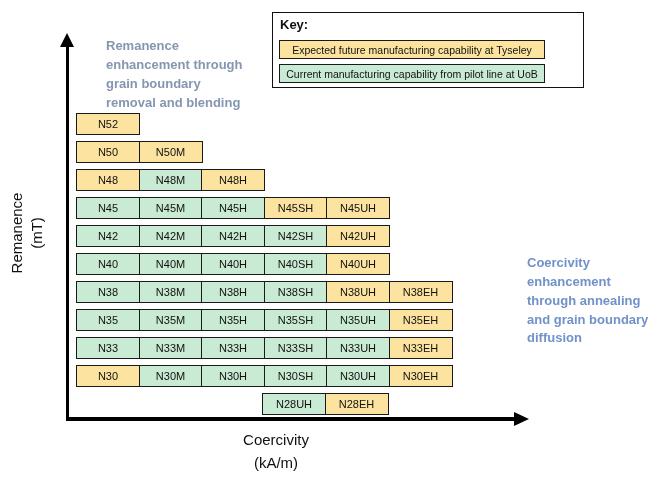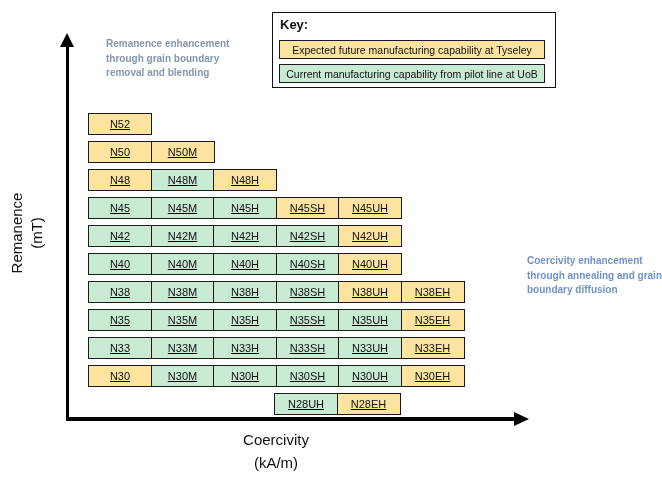--- a/index.html
+++ b/index.html
@@ -64,39 +64,39 @@
     text-align: center;
     font-size: 15px;
     line-height: 23px;
     color: #111;
   }
 
   
   .annot {
     position: absolute;
     font-weight: bold;
-    font-size: 10px;
+    font-size: 13px;
     line-height: 1.45;
   }
   .annot-left {
     left: 106px; top: 37px;
     width: 140px;
     color: var(--annotation-remanence);
   }
   .annot-right {
     left: 527px; top: 254px;
     width: 136px;
     color: var(--annotation-coercivity);
   }
 
   
   .key-box {
     position: absolute;
     left: 272px; top: 12px;
-    width: 284px; height: 76px;
+    width: 312px; height: 76px;
     border: 1.5px solid var(--key-border);
     background: #fff;
     box-sizing: border-box;
   }
   .key-title {
     position: absolute;
     left: 7px; top: 4px;
     font-weight: bold;
     font-size: 13px;
     color: #111;
@@ -113,21 +113,21 @@
     align-items: center;
     justify-content: center;
     white-space: nowrap;
   }
   .key-entry.future  { top: 27px; background: var(--future); }
   .key-entry.current { top: 51px; background: var(--current); }
 
   
   .grid {
     position: absolute;
-    left: 88px; top: 113px; text-decoration: underline;
+    left: 76px; top: 113px;
   }
   .grade-row {
     display: flex;
     height: 22px;
     margin-bottom: 6px;
   }
   .cell {
     width: 64px; height: 22px;
     box-sizing: border-box;
     border: 1.5px solid var(--cell-border);

